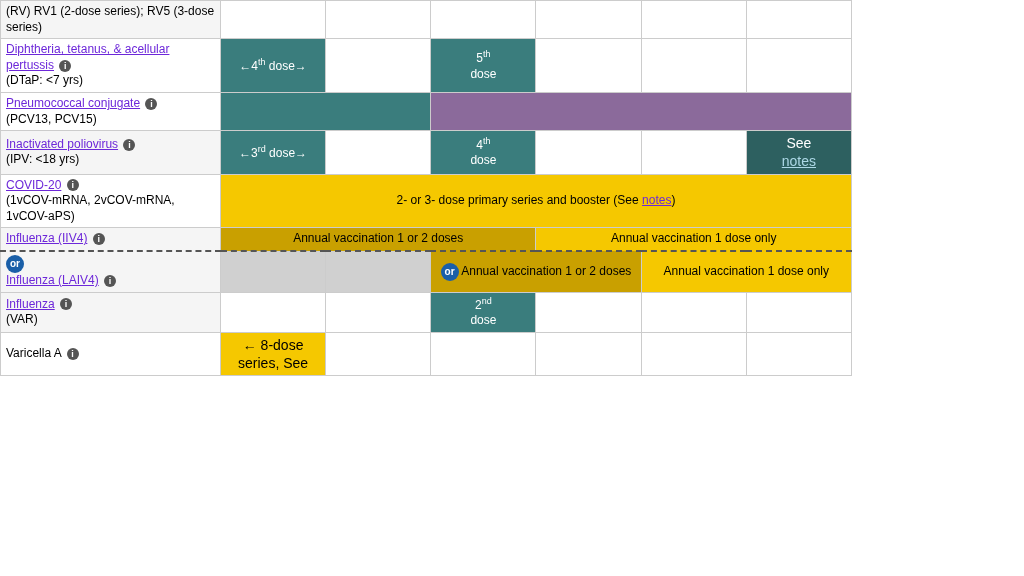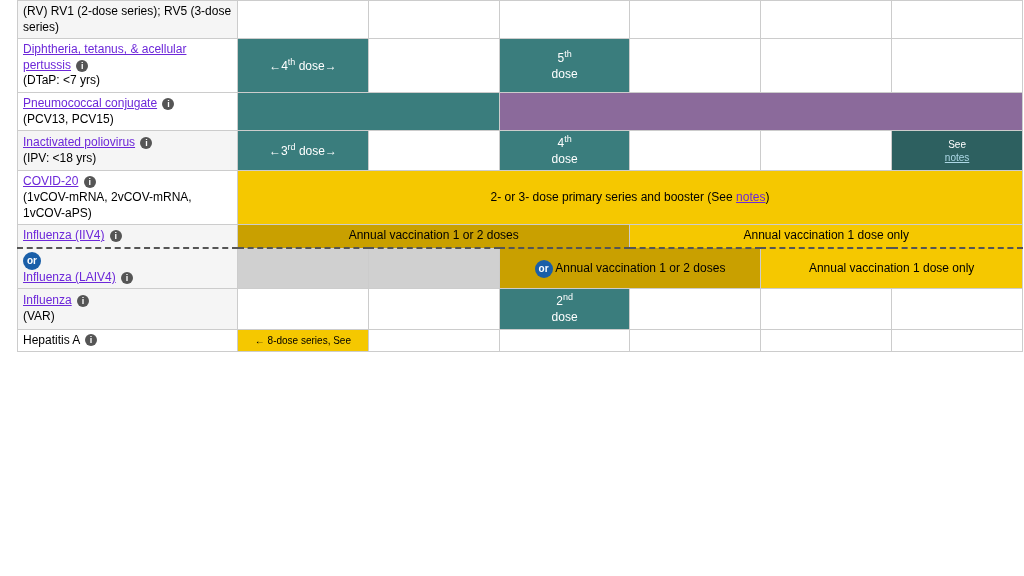--- a/index.html
+++ b/index.html
@@ -5,23 +5,22 @@
     * { box-sizing: border-box; margin: 0; padding: 0; }
     body {
       font-family: Arial, sans-serif;
       font-size: 12px;
       background: #fff;
       width: 1024px;
       height: 576px;
       overflow: hidden;
     }
     .table-container {
-      width: 1006px;
+      width: 852px;
       overflow: hidden;
-      margin-left: 17px;
     }
     table {
       width: 100%;
       border-collapse: collapse;
       table-layout: fixed;
     }
     td, th {
       border: 1px solid #ccc;
       vertical-align: middle;
       padding: 3px 5px;
@@ -52,21 +51,21 @@
       border-radius: 50%;
       text-align: center;
       line-height: 12px;
       font-size: 9px;
       font-weight: bold;
       margin-left: 2px;
       vertical-align: middle;
     }
     .superscript { font-size: 9px; vertical-align: super; }
     .cell-center { text-align: center; }
-    .small-text { font-size: 10px; }
+    .small-text { font-size: 14px; }
     .or-badge {
       display: inline-block;
       background: #1a5fa8;
       color: #fff;
       border-radius: 50%;
       width: 18px;
       height: 18px;
       text-align: center;
       line-height: 18px;
       font-size: 10px;
@@ -183,21 +182,21 @@
         <td class="white-cell"></td>
         <td class="white-cell"></td>
         <td class="teal cell-center">2<span class="superscript">nd</span><br>dose</td>
         <td class="white-cell"></td>
         <td class="white-cell"></td>
         <td class="white-cell"></td>
       </tr>
 
       <tr>
         <td class="vaccine-name-col row-bg-white">
-          <span>Hepatitis A</span>
+          <span>Varicella A</span>
           <span class="info-icon">i</span>
         </td>
         <td class="yellow cell-center small-text">← 8-dose series, See</td>
         <td class="white-cell"></td>
         <td class="white-cell"></td>
         <td class="white-cell"></td>
         <td class="white-cell"></td>
         <td class="white-cell"></td>
       </tr>
     </tbody>

